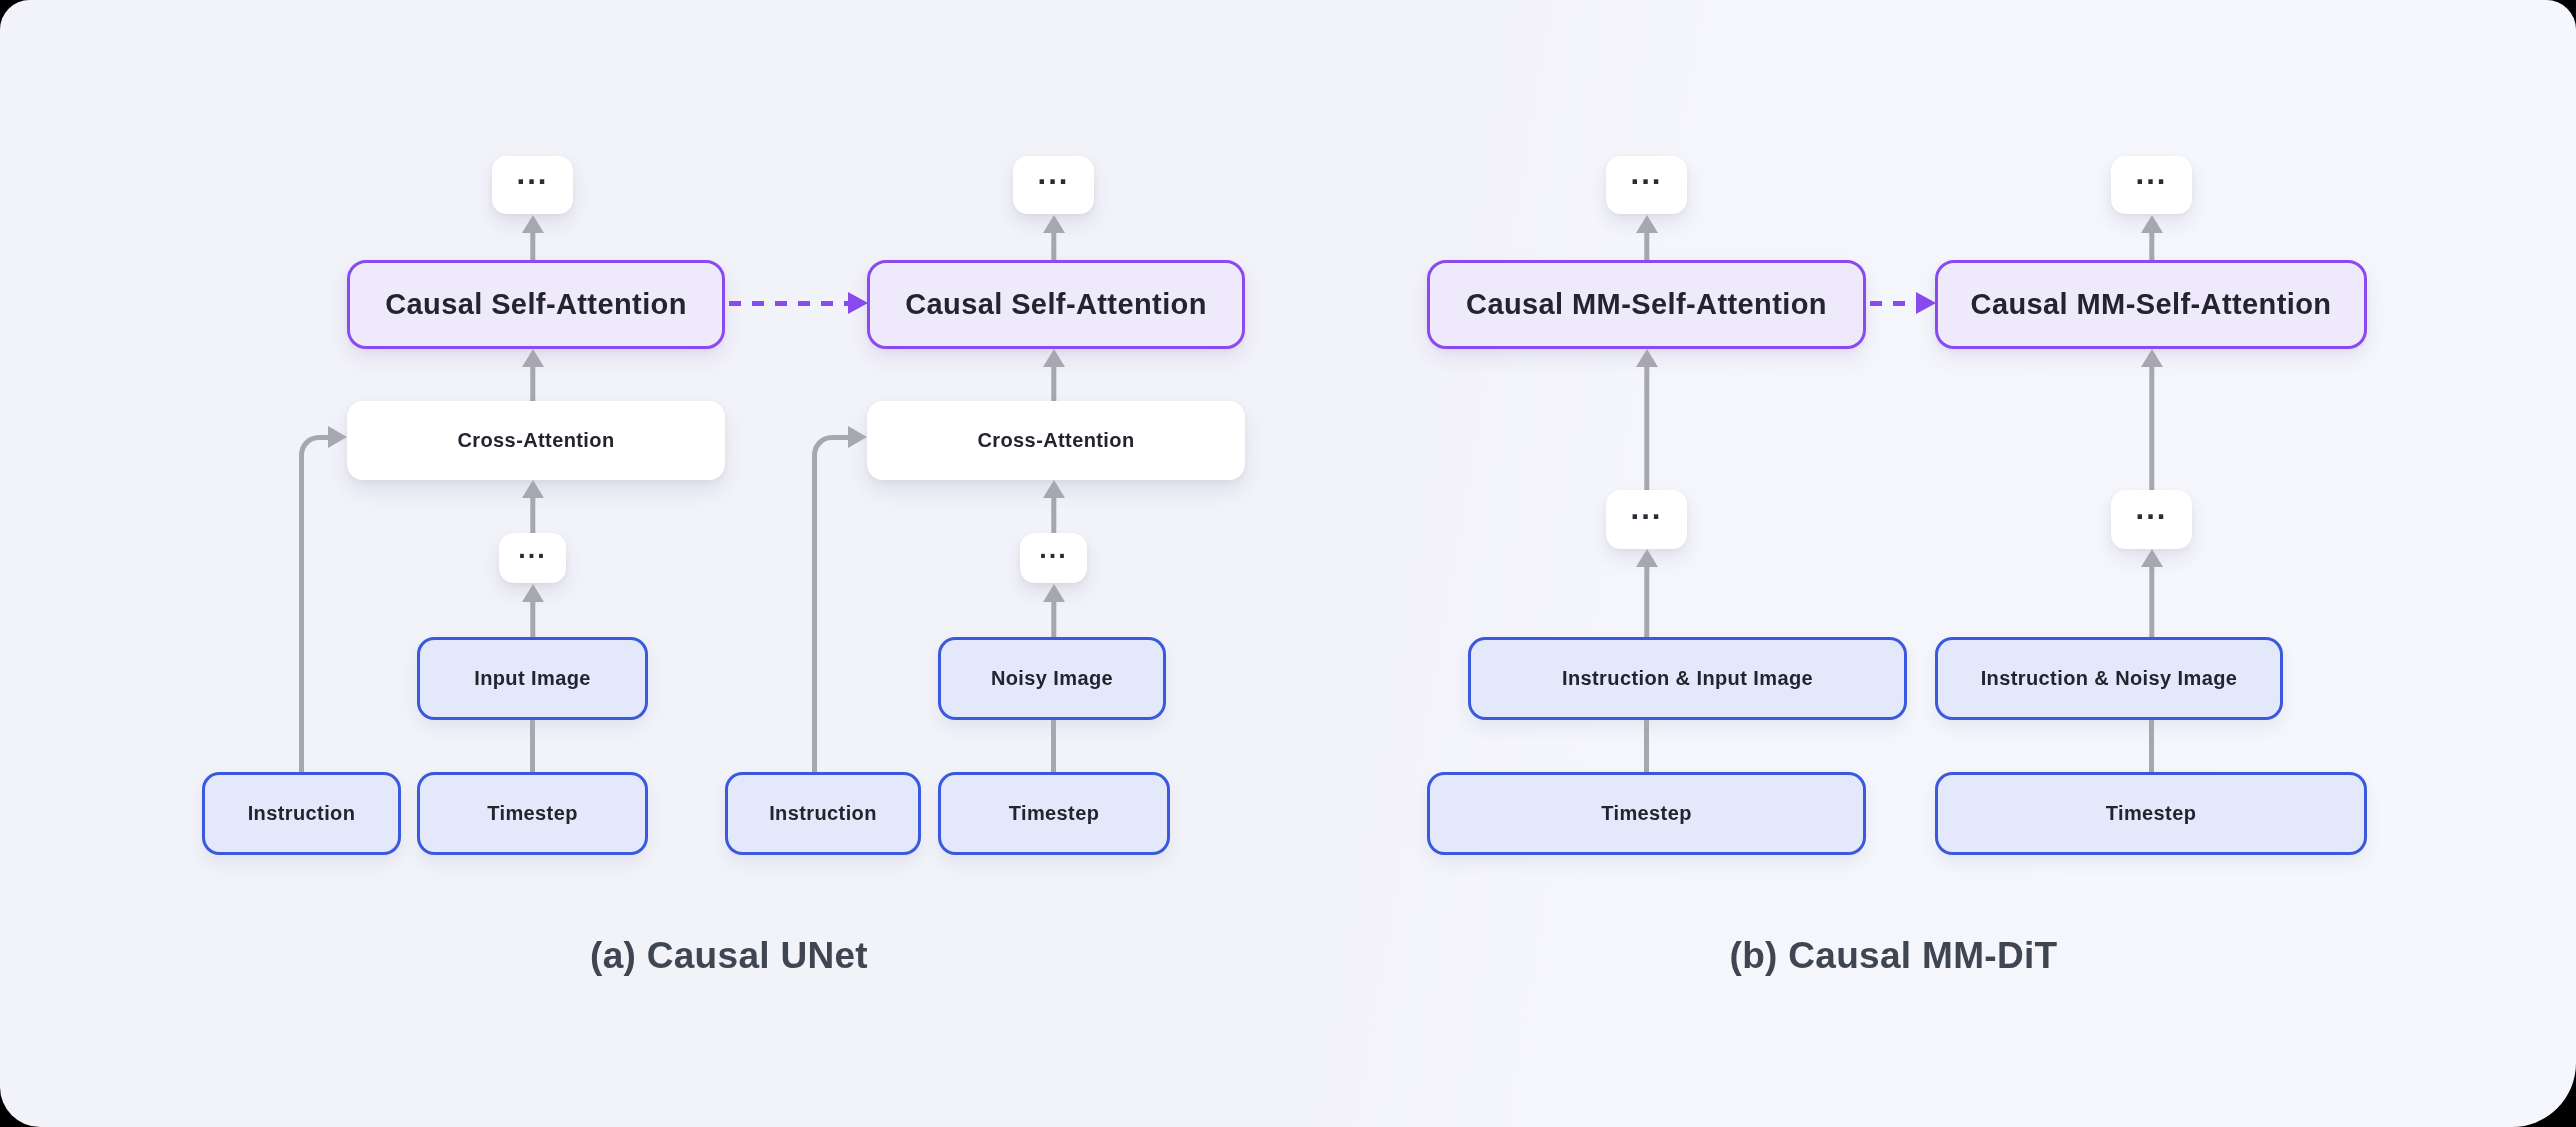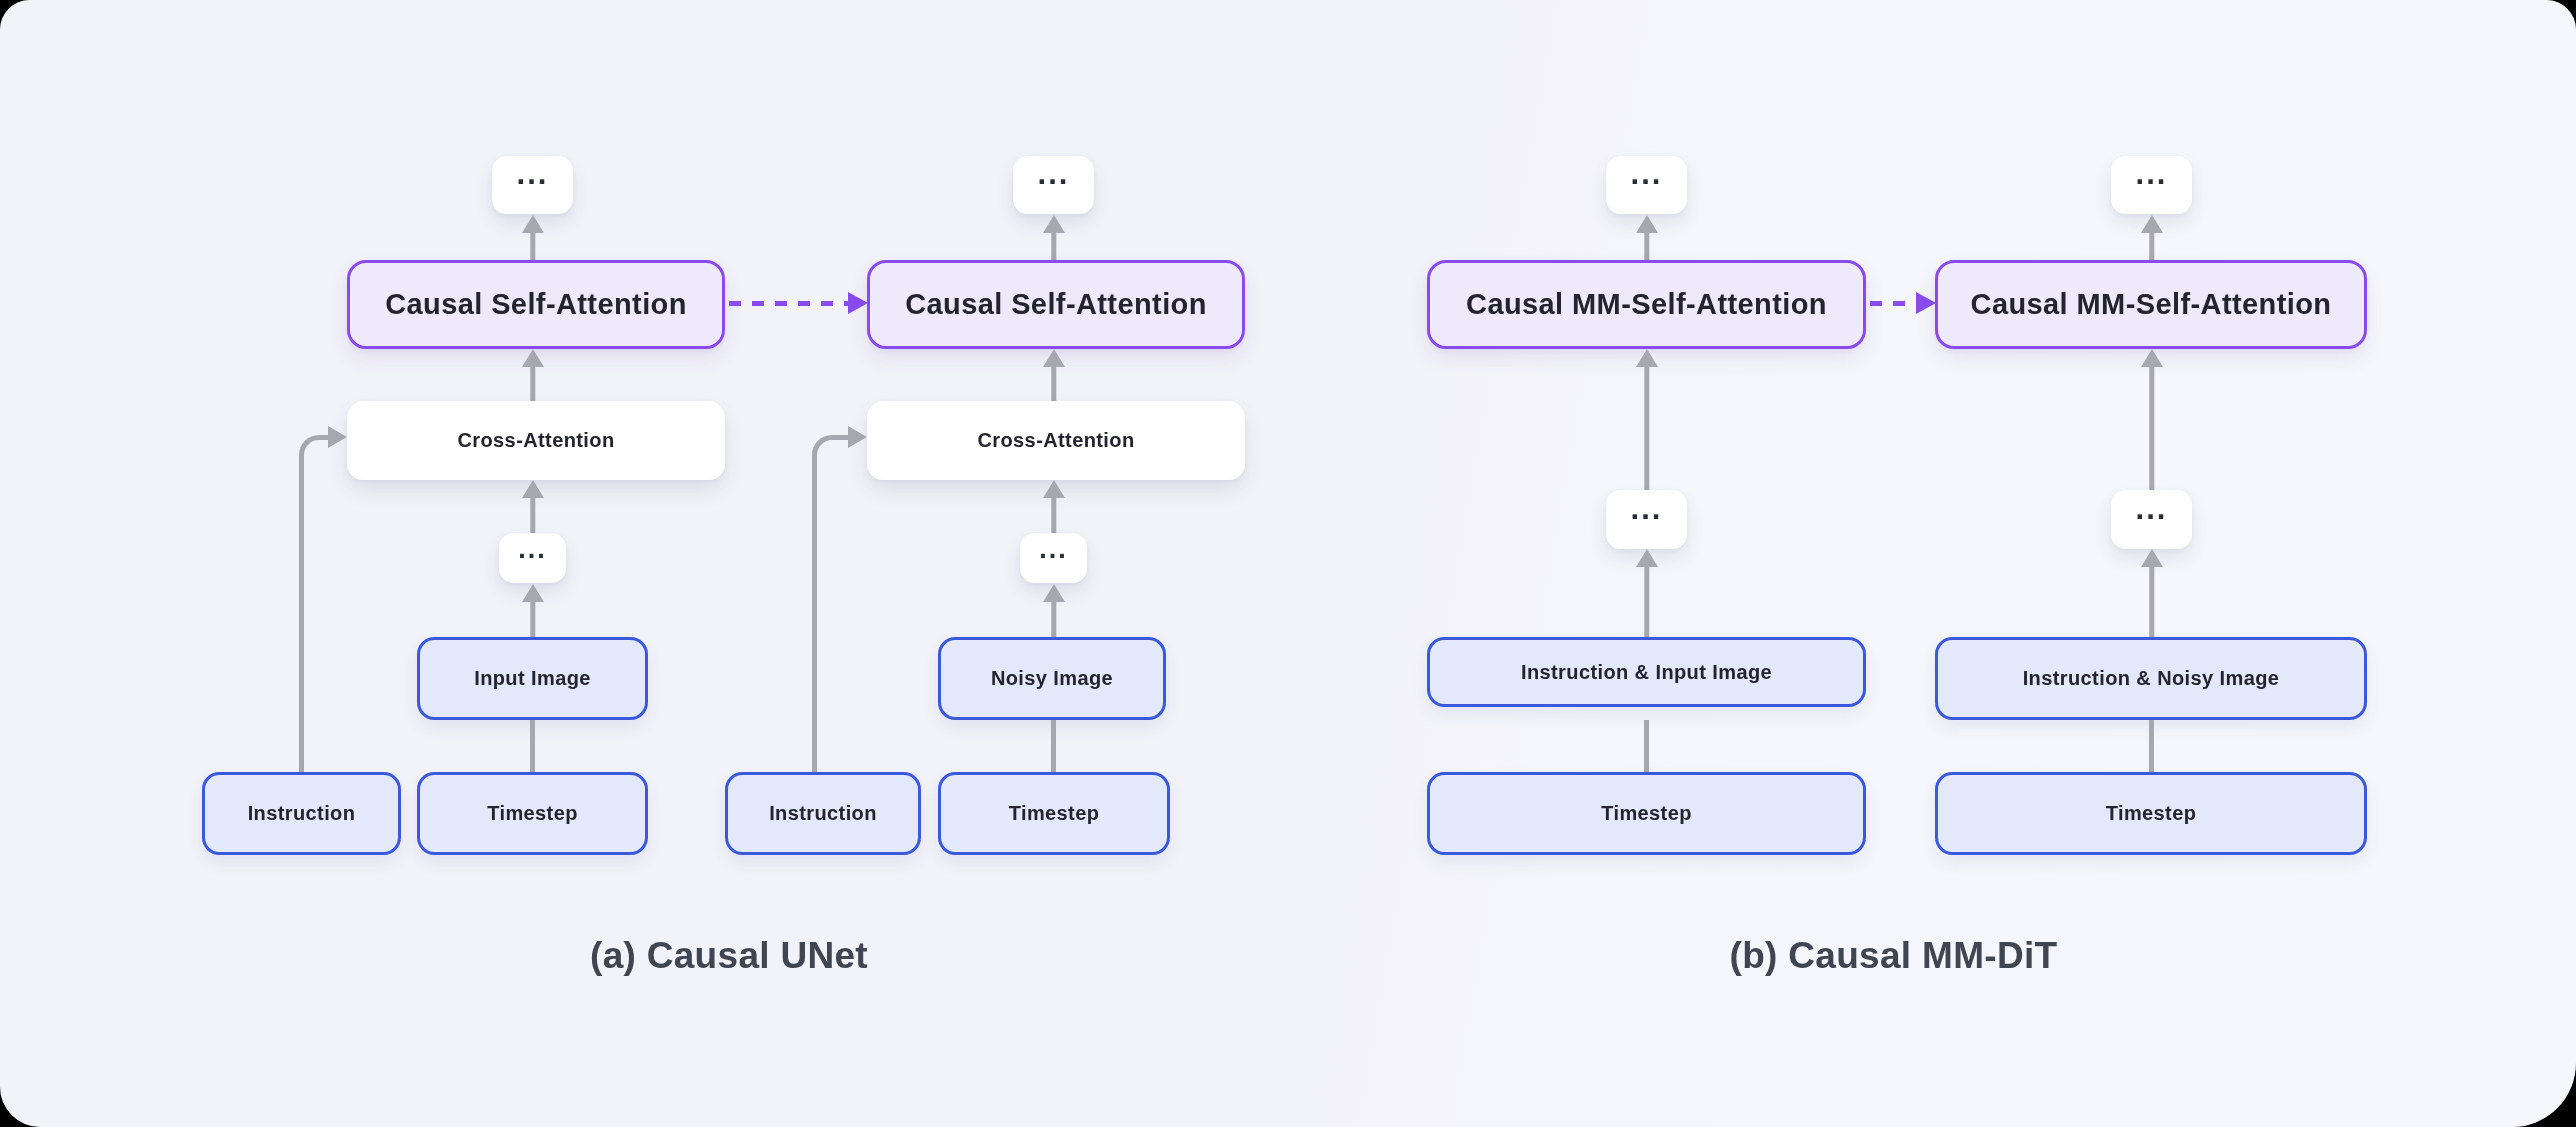--- a/index.html
+++ b/index.html
@@ -273,21 +273,21 @@
   </div>
 
   <div class="arrow-up" style="left:1633px; top:349px; height:142px;"></div>
 
   <div class="node more-box" style="left:1606px; top:490px; width:81px; height:59px;">
     <span class="box-label">...</span>
   </div>
 
   <div class="arrow-up" style="left:1633px; top:549px; height:88px;"></div>
 
-  <div class="node blue-box" style="left:1427px; top:637px; width:439px; height:70px;">
+  <div class="node blue-box" style="left:1468px; top:637px; width:439px; height:83px;">
     <span class="box-label">Instruction &amp; Input Image</span>
   </div>
 
   <div class="line-v" style="left:1644px; top:720px; height:52px;"></div>
 
   <div class="node blue-box" style="left:1427px; top:772px; width:439px; height:83px;">
     <span class="box-label">Timestep</span>
   </div>
 
   <div class="dash-arrow" style="left:1870px; top:292px; width:66px;"></div>
@@ -303,21 +303,21 @@
   </div>
 
   <div class="arrow-up" style="left:2138px; top:349px; height:142px;"></div>
 
   <div class="node more-box" style="left:2111px; top:490px; width:81px; height:59px;">
     <span class="box-label">...</span>
   </div>
 
   <div class="arrow-up" style="left:2138px; top:549px; height:88px;"></div>
 
-  <div class="node blue-box" style="left:1935px; top:637px; width:432px; height:83px;">
+  <div class="node blue-box" style="left:1935px; top:637px; width:348px; height:83px;">
     <span class="box-label">Instruction &amp; Noisy Image</span>
   </div>
 
   <div class="line-v" style="left:2149px; top:720px; height:52px;"></div>
 
   <div class="node blue-box" style="left:1935px; top:772px; width:432px; height:83px;">
     <span class="box-label">Timestep</span>
   </div>
 
   <div class="caption" style="left:1625px; top:935px; width:537px;">(b) Causal MM-DiT</div>

